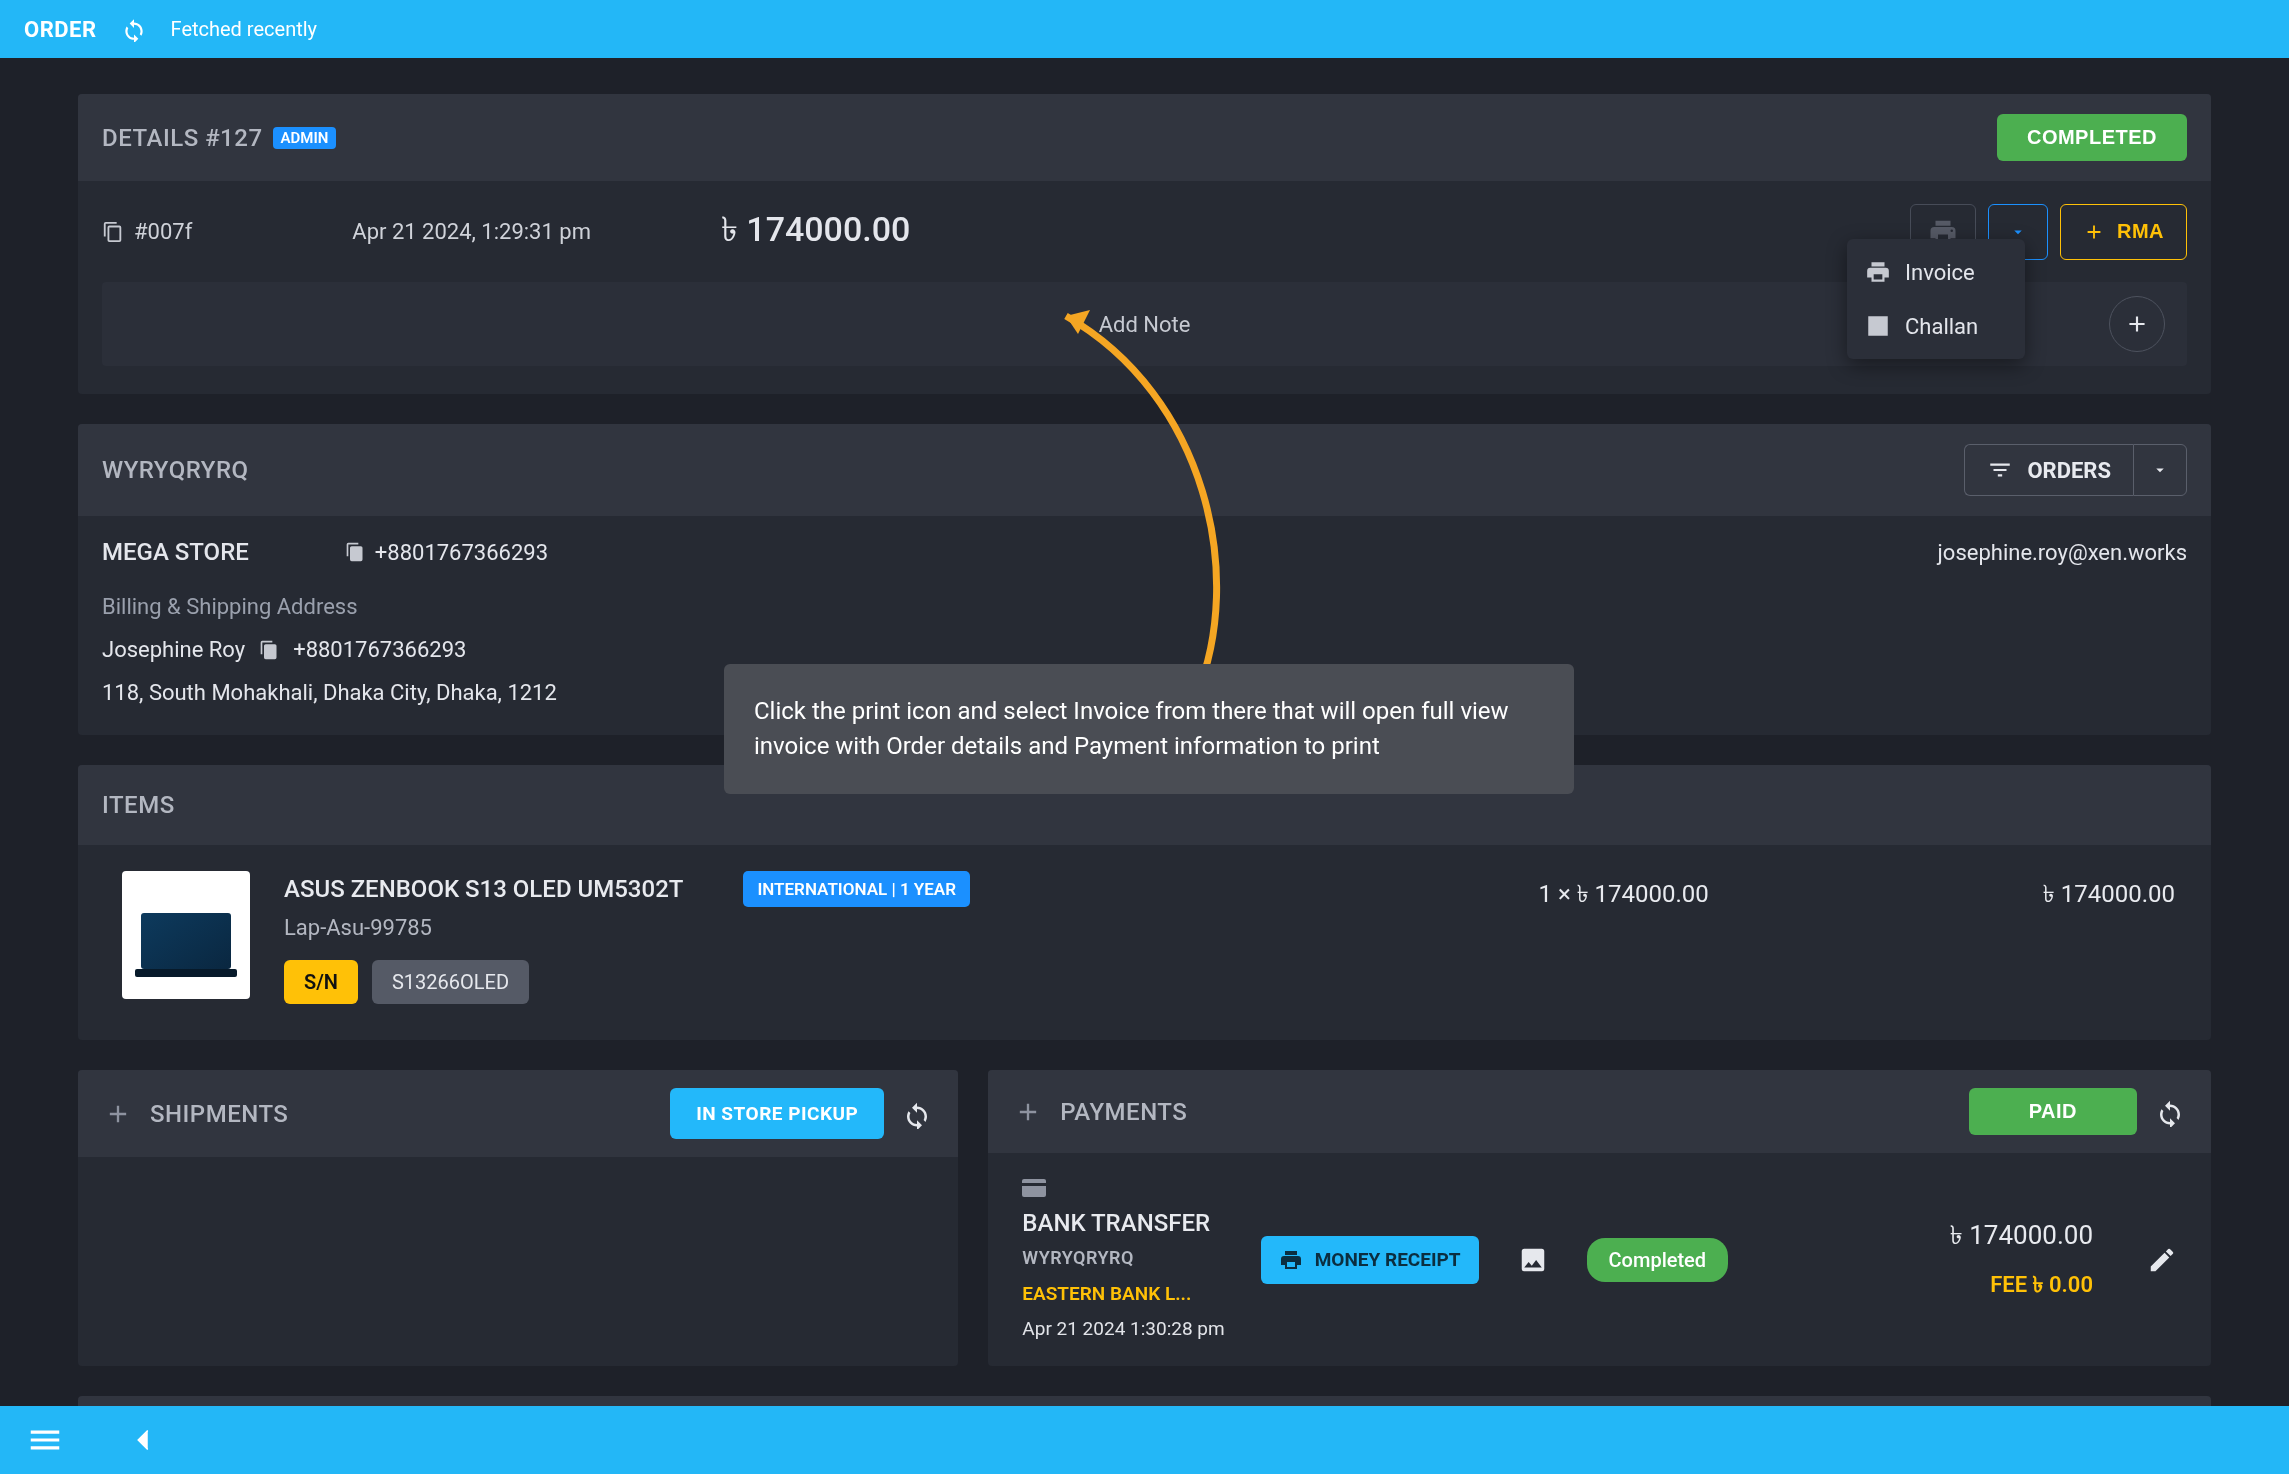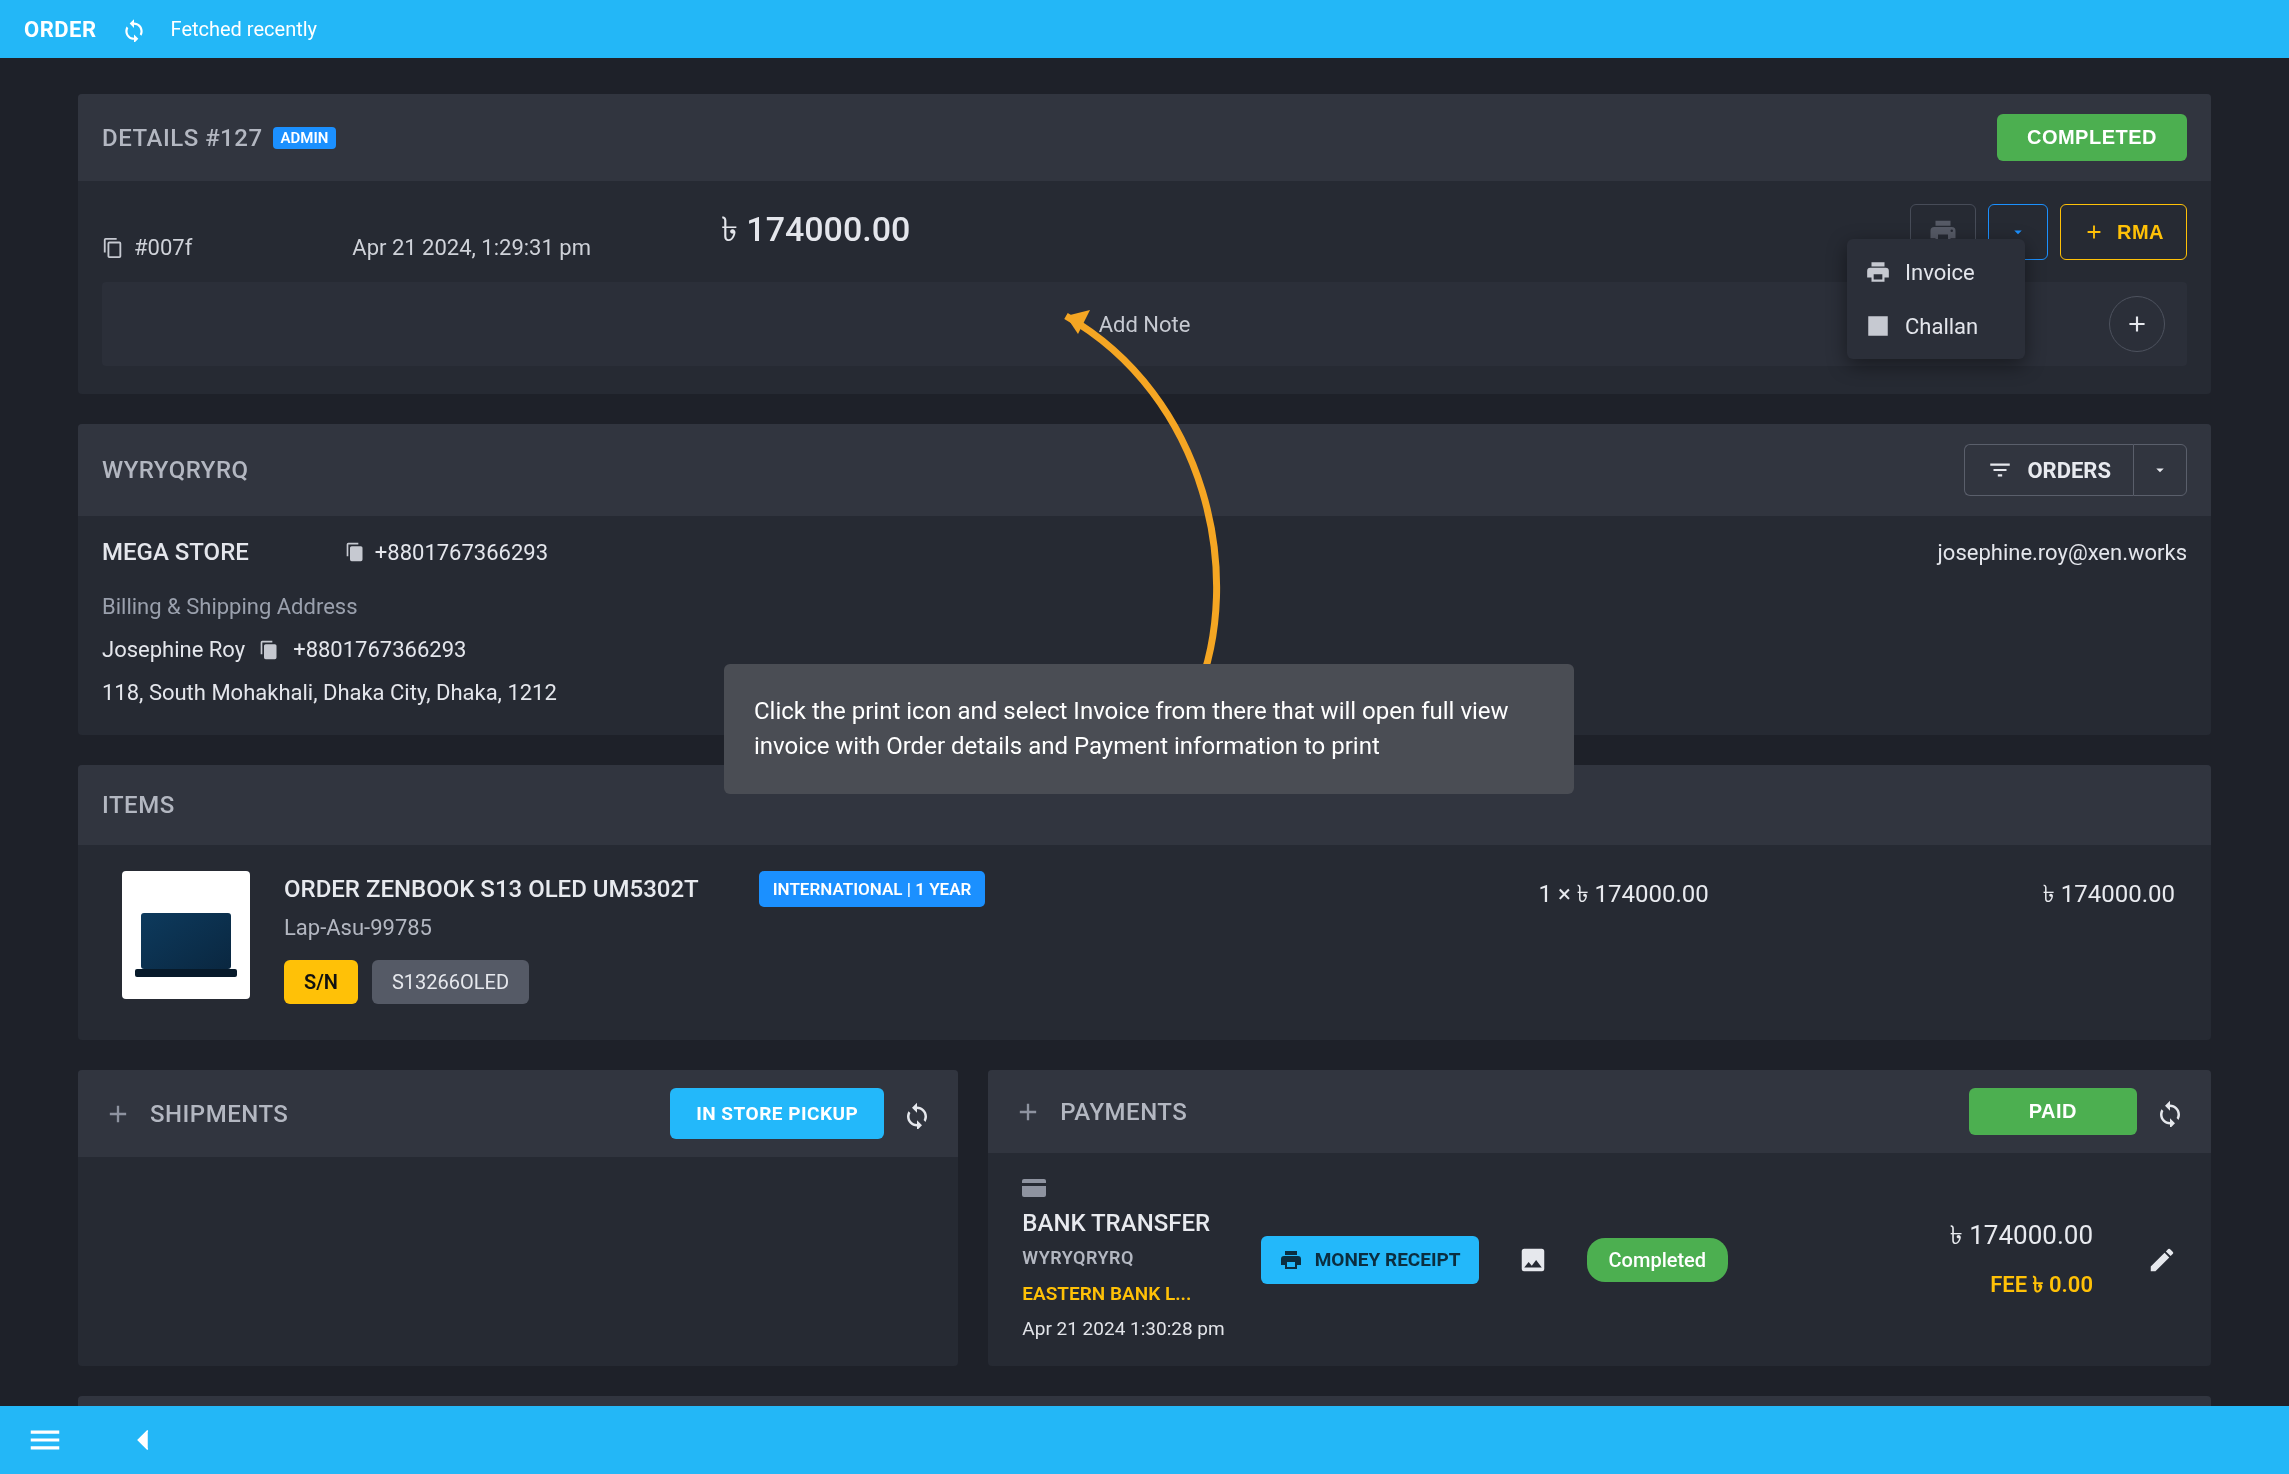--- a/index.html
+++ b/index.html
@@ -81,21 +81,21 @@
 }
 .btn-dd {
   width: 60px; height: 56px;
   border: 1.5px solid #1b90ff;
   background: transparent;
   border-radius: 6px;
   display: flex; align-items: center; justify-content: center;
   cursor: pointer;
 }
 
-.details-body { padding: 22px 24px; display: flex; align-items: flex-end; gap: 30px; position: relative; }
+.details-body { padding: 22px 24px; display: flex; align-items: center; gap: 30px; position: relative; }
 .copy-id { display: flex; align-items: center; gap: 10px; font-size: 22px; color: #cfd2d9; }
 .timestamp { font-size: 22px; color: #cfd2d9; margin-left: 130px; }
 .amount-big { font-size: 34px; color: #e4e6ec; font-weight: 500; margin-left: 100px; }
 .actions-group { margin-left: auto; display: flex; gap: 12px; }
 
 .add-note-row {
   background: #2b2f39;
   margin: 0 24px 28px 24px;
   border-radius: 4px;
   height: 84px;
@@ -374,21 +374,21 @@
   <div class="card items-card">
     <div class="card-header">
       <span class="title">ITEMS</span>
     </div>
     <div class="items-body">
       <div class="item-img">
         <div class="laptop"></div>
       </div>
       <div class="item-info">
         <div style="display:flex; align-items:center">
-          <span class="item-title">ORDER ZENBOOK S13 OLED UM5302T</span>
+          <span class="item-title">ASUS ZENBOOK S13 OLED UM5302T</span>
           <span class="chip-blue">INTERNATIONAL | 1 YEAR</span>
         </div>
         <span class="item-sku">Lap-Asu-99785</span>
         <div class="chips">
           <span class="chip-yellow">S/N</span>
           <span class="chip-gray">S13266OLED</span>
         </div>
       </div>
       <span class="item-qty">1 × ৳ 174000.00</span>
       <span class="item-total">৳ 174000.00</span>

